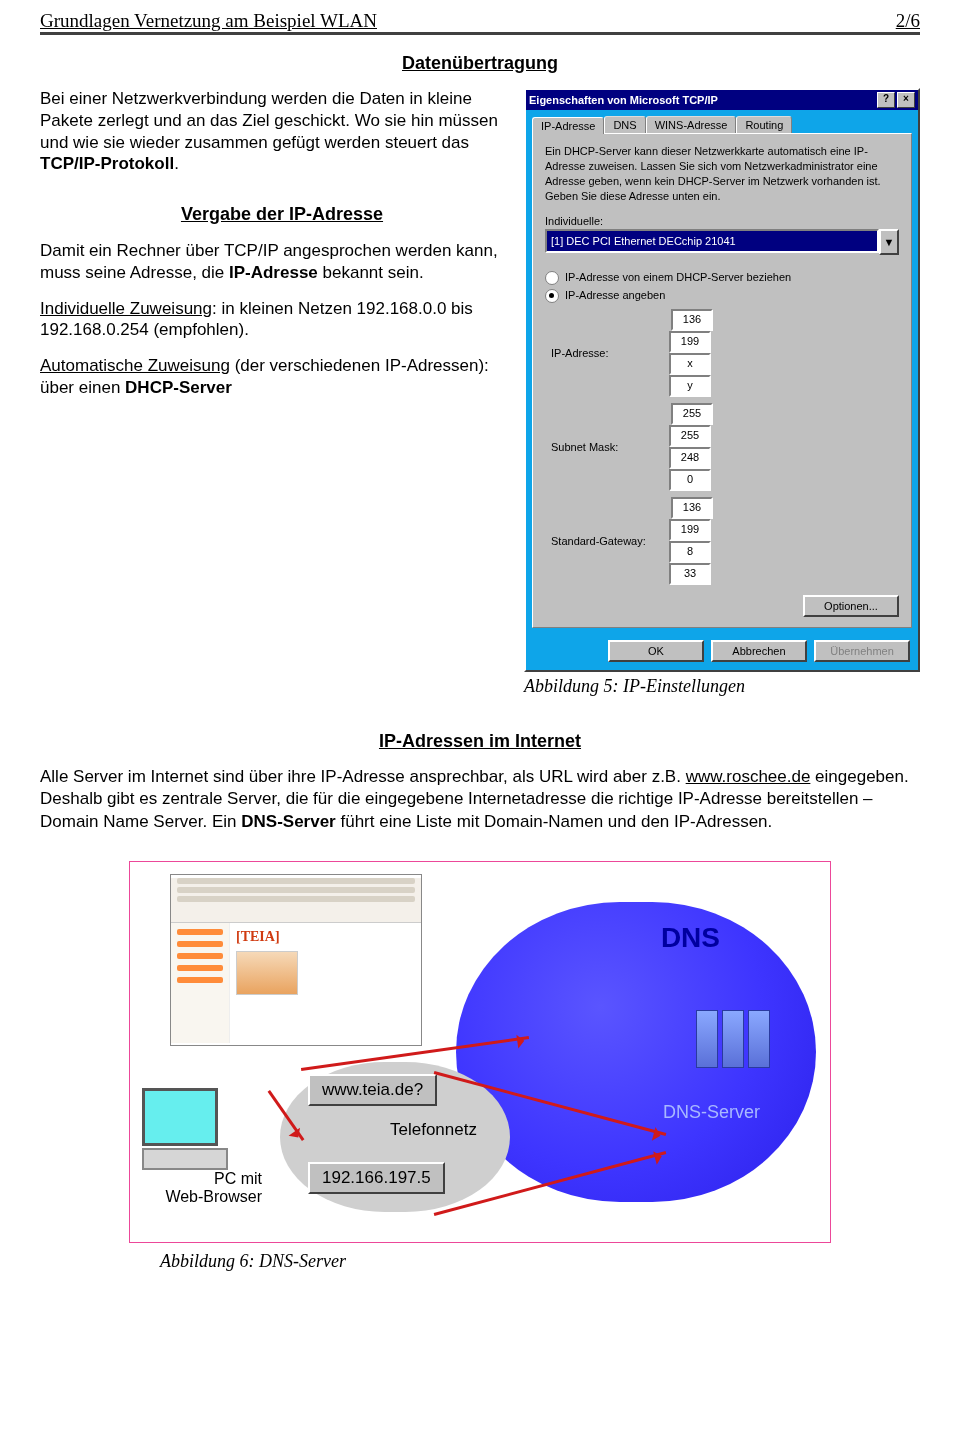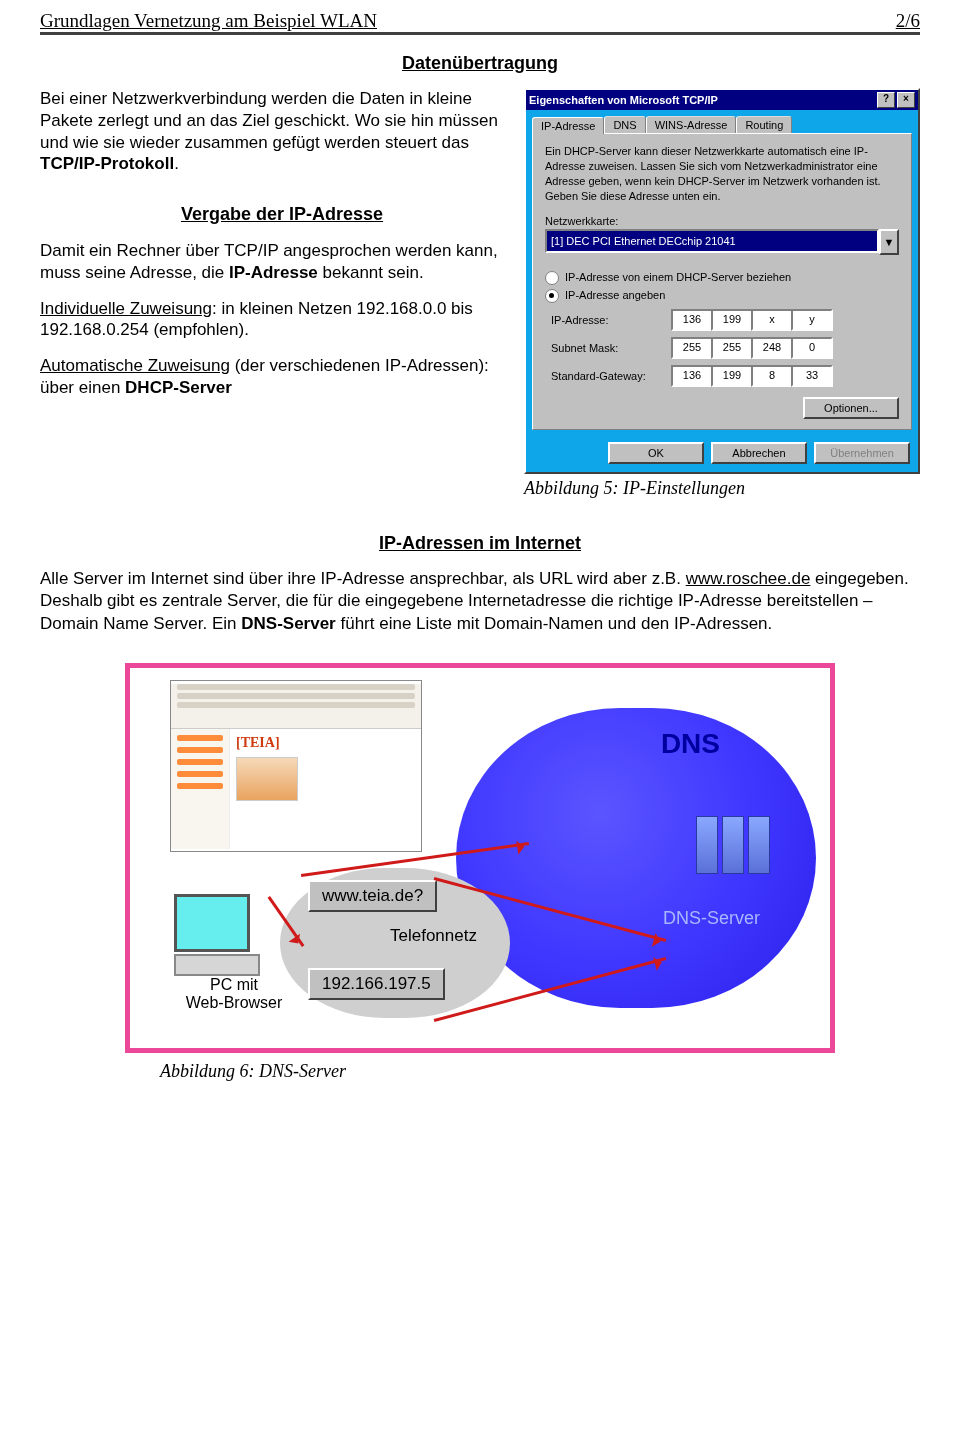--- a/index.html
+++ b/index.html
@@ -102,21 +102,21 @@
   }
   .radio-row { display:flex; align-items:flex-start; margin:4px 0; }
   .radio {
     width:12px; height:12px; border-radius:50%; background:#fff;
     border:1px solid #808080; margin-right:6px; position:relative; flex-shrink:0;
   }
   .radio.checked::after {
     content:""; position:absolute; top:3px; left:3px; width:5px; height:5px; border-radius:50%; background:#000;
   }
   .ip-grid { display:grid; grid-template-columns:110px 1fr; gap:6px 10px; margin:6px 0 10px 6px; align-items:center; }
-  .ip-box { display:flex; gap:0; }
+  .ip-box { display:flex; gap:0;flex-direction:column; }
   .ip-box .oct {
     width:38px; height:18px; background:#fff; border:2px solid #808080; border-right-color:#fff; border-bottom-color:#fff;
     text-align:center; font-size:11px; line-height:16px;
   }
   .ip-box .oct + .oct { margin-left:-2px;}
   .btn9x-wide {
     display:inline-block; padding:3px 14px; background:#c0c0c0;
     border:2px solid #fff; border-right-color:#404040; border-bottom-color:#404040;
     font-size:11px; text-align:center; min-width:64px;
   }
@@ -127,21 +127,21 @@
     font-family:"Times New Roman", serif; font-style:italic; font-size:18px; margin-top:4px;
   }
   .body-text {
     font-family: Arial, Helvetica, sans-serif;
     font-size:17px; line-height:1.3; margin: 10px 0;
   }
 
   
   .dns-fig {
     width: 700px; margin: 28px auto 0 auto; position:relative; height:380px;
-    border:5px solid #ec4899;
+    border:1px solid #ec4899;
   }
   .browser-mini {
     position:absolute; top:12px; left:40px; width:250px; height:170px;
     border:1px solid #888; background:#fff;
   }
   .browser-mini .bm-top { height:44px; background:#f4f0ea; border-bottom:1px solid #ccc;}
   .browser-mini .bm-top .bar{height:6px;background:#d8d2c6;margin:3px 6px;border-radius:2px;}
   .browser-mini .bm-body{ display:flex; height:120px;}
   .browser-mini .bm-side{ width:58px; background:#f9f6f0; border-right:1px solid #eee;}
   .browser-mini .bm-side .ln{height:6px;background:#ff8c3a;margin:6px 6px;border-radius:2px;}
@@ -163,22 +163,22 @@
   }
   .ip-label, .url-label {
     position:absolute; background:#c0c0c0; border:2px solid #fff; border-right-color:#404040; border-bottom-color:#404040;
     padding:4px 12px; font-family:Arial; font-size:17px;
   }
   .url-label { left:178px; top:212px; }
   .ip-label { left:178px; top:300px; }
   .tnet-label { position:absolute; left:260px; top:258px; font-family:Arial; font-size:17px; }
   .dns-srv-label { position:absolute; right:70px; top:240px; font-family:Arial; color:#a8b8ff; font-size:18px; }
   .pc-icon {
-    position:absolute; left:44px; bottom:36px; width:120px;
-    font-family:Arial; font-size:16px; text-align:center;
+    position:absolute; left:12px; bottom:36px; width:120px;
+    font-family:Arial; font-size:16px; text-align:right;
   }
   .pc-icon .mon{ width:70px;height:52px;border:3px solid #555;background:#6ee;}
   .pc-icon .base{ width:82px;height:18px;background:#d6d6d6;border:2px solid #888;margin-top:2px;}
   .srv-icon {
     position:absolute; right:60px; top:148px; display:flex; gap:4px;
   }
   .srv-icon .rack{ width:20px;height:56px;background:linear-gradient(#8aa8ff,#5a70d8);border:1px solid #2a3aa0;}
   .arrow { position:absolute; border-top:3px solid #d01a1a; }
   .arrow.a1 { left:170px; top:190px; width:230px; transform:rotate(-8deg);}
   .arrow.a2 { left:300px; top:240px; width:240px; transform:rotate(15deg);}
@@ -231,21 +231,21 @@
         </div>
         <div class="tabs">
           <div class="tab active">IP-Adresse</div>
           <div class="tab">DNS</div>
           <div class="tab">WINS-Adresse</div>
           <div class="tab">Routing</div>
         </div>
         <div class="panel">
           <div class="hint">Ein DHCP-Server kann dieser Netzwerkkarte automatisch eine IP-Adresse zuweisen. Lassen Sie sich vom Netzwerkadministrator eine Adresse geben, wenn kein DHCP-Server im Netzwerk vorhanden ist. Geben Sie diese Adresse unten ein.</div>
 
-          <div class="field-label">Netzwerkkarte:</div>
+          <div class="field-label">Individuelle:</div>
           <div class="dropdown">
             <div class="sunken">
                 <span>[1] DEC PCI Ethernet DECchip 21041</span>
               </div>
             <div class="drop-btn">▼</div>
           </div>
 
           <div style="height:12px"></div>
           <div class="radio-row">
             <span class="radio"></span>

